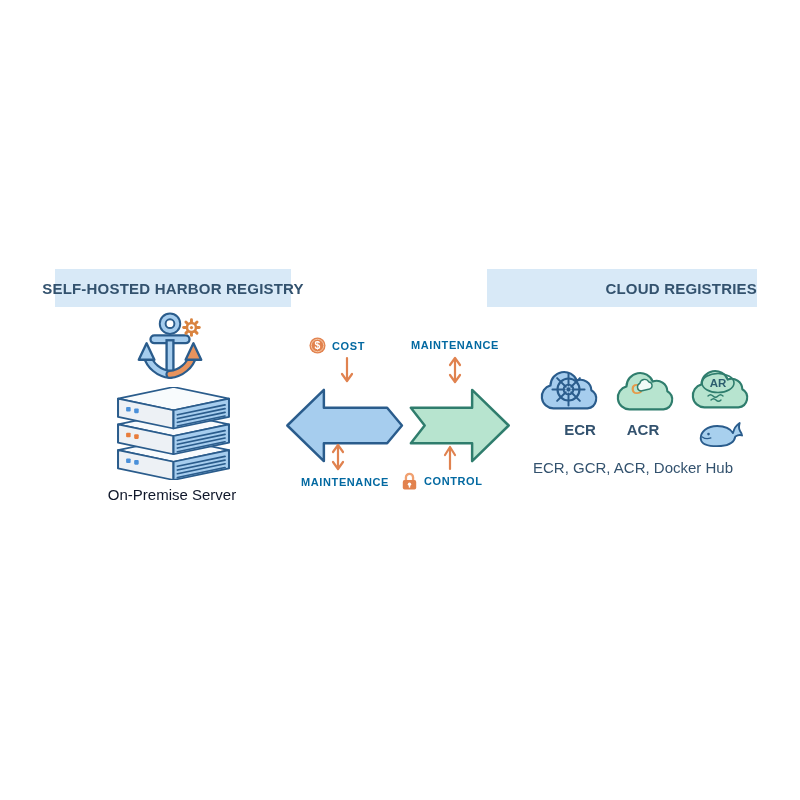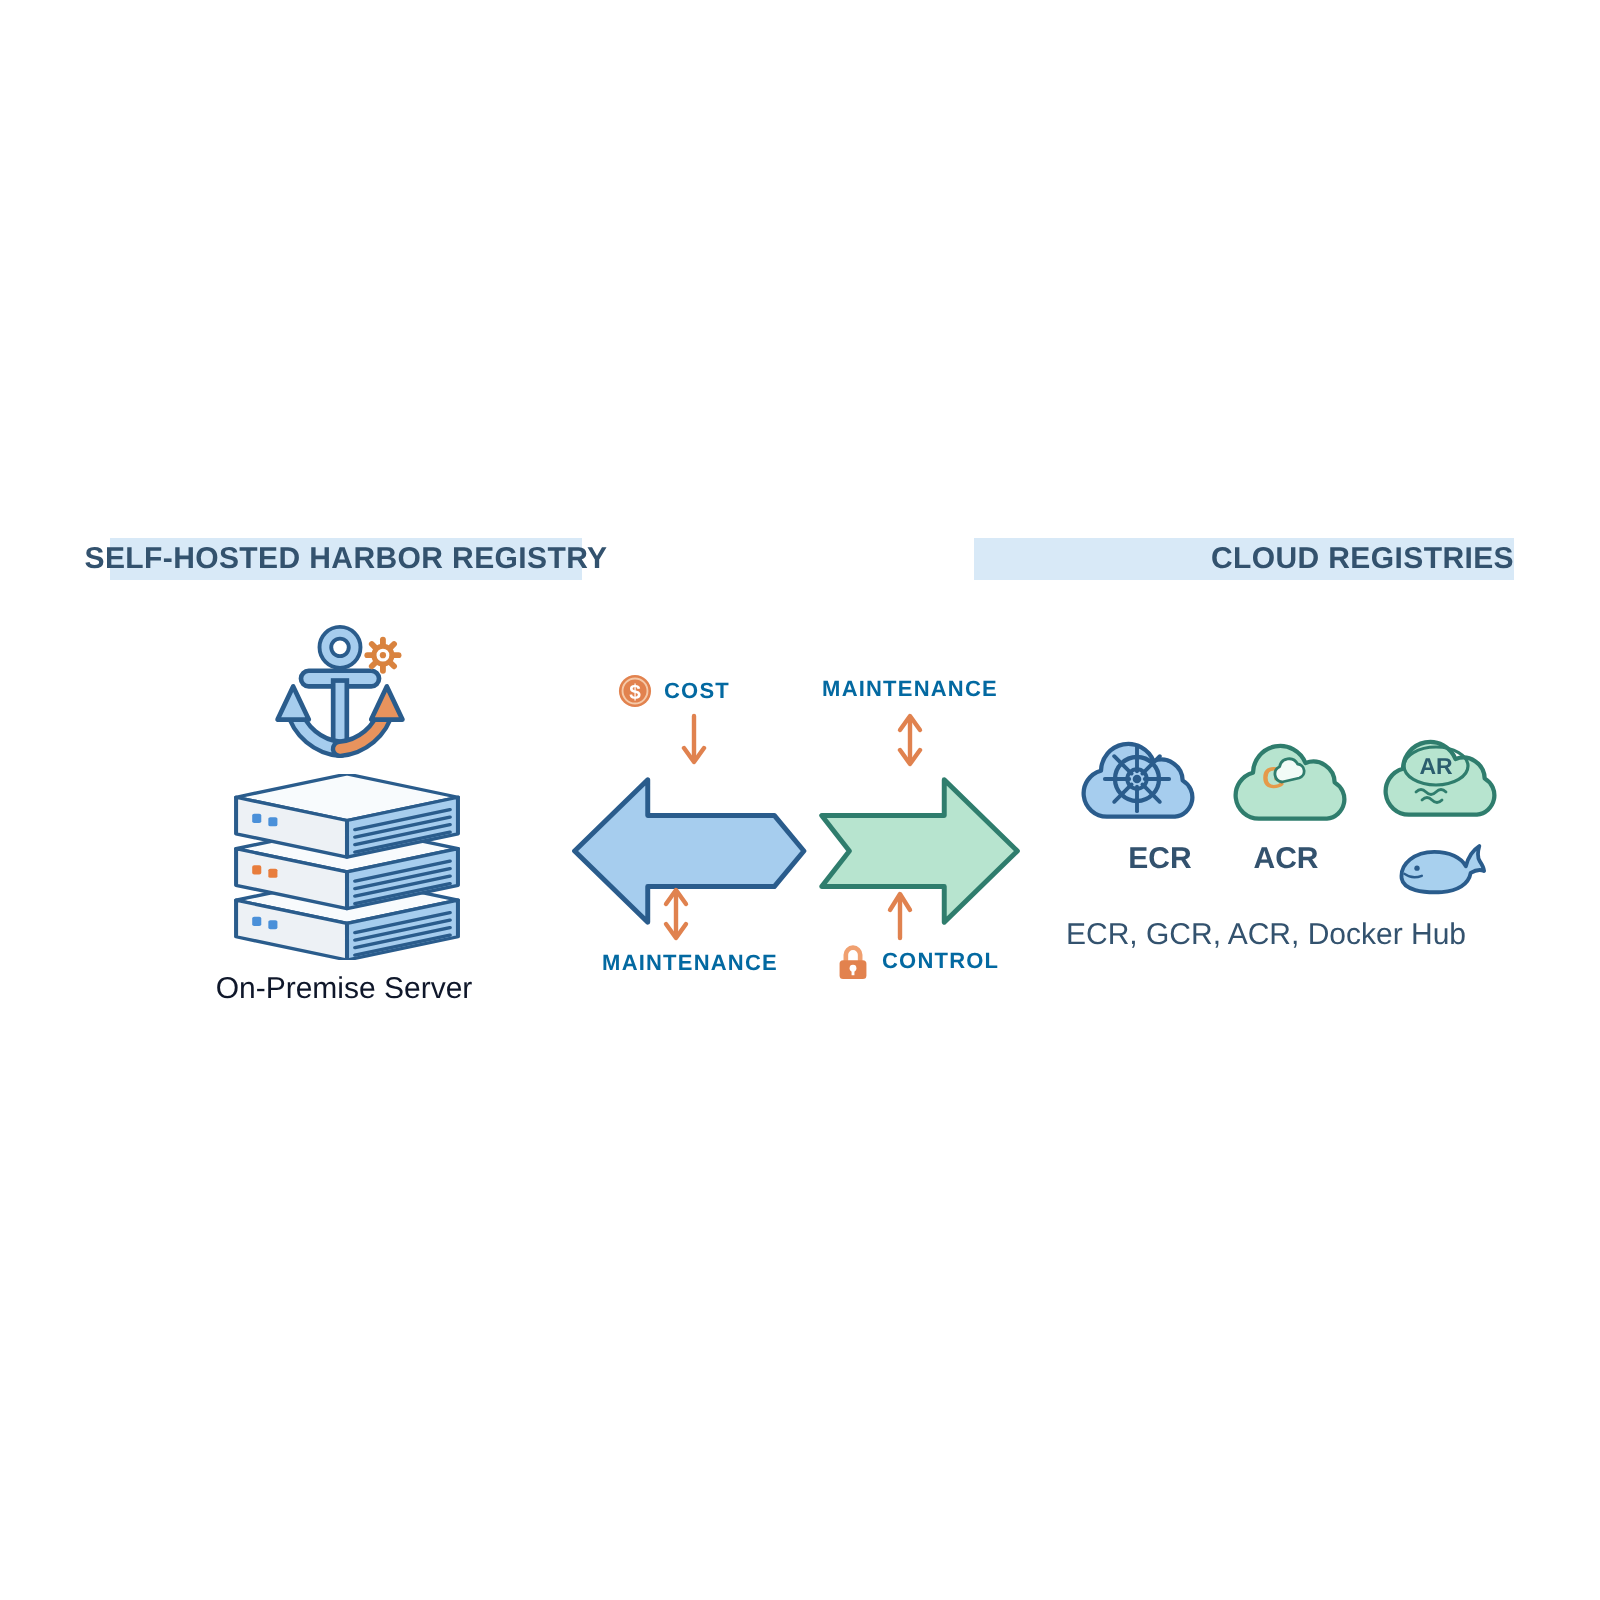--- a/index.html
+++ b/index.html
@@ -3,21 +3,21 @@
 <meta charset="utf-8">
 <style>
   html,body{margin:0;padding:0;}
   body{
     width:800px;height:800px;background:#ffffff;position:relative;overflow:hidden;
     font-family:"Liberation Sans", sans-serif;
   }
   .abs{position:absolute;}
   .hcenter{transform:translateX(-50%);}
   .header-bar{
-    background:#d8e9f7;height:21px;display:flex;align-items:center;justify-content:center;
+    background:#d8e9f7;height:38px;display:flex;align-items:center;justify-content:center;
     color:#33526e;font-size:15px;font-weight:600;letter-spacing:.2px;white-space:nowrap;
   }
   .caption-text{color:#33526e;font-size:15px;font-weight:500;white-space:nowrap;text-align:right;}
   .cloud-label{color:#33526e;font-size:15px;font-weight:600;white-space:nowrap;}
   .server-label{color:#0f172a;font-size:15px;font-weight:500;white-space:nowrap;}
   .orange-label{color:#0369a1;font-size:11px;font-weight:600;letter-spacing:.6px;white-space:nowrap;}
   .icon-row{display:flex;align-items:center;gap:6px;}
   svg{display:block;}
 </style>
 </head>
@@ -147,21 +147,21 @@
   </g>
 </svg>
 <div class="abs hcenter orange-label" style="left:345px;top:476px;">MAINTENANCE</div>
 
 <svg class="abs" style="left:443px;top:444px;" width="14" height="28" viewBox="0 0 14 28">
   <g fill="none" stroke="#e0824f" stroke-width="2.2" stroke-linecap="round" stroke-linejoin="round">
     <line x1="7" y1="4" x2="7" y2="25"></line>
       <polyline points="2,11 7,3 12,11"></polyline>
   </g>
 </svg>
-<div class="abs icon-row" style="left:418px;top:471px;">
+<div class="abs icon-row" style="left:401px;top:471px;">
   <svg width="17" height="20" viewBox="0 0 19 21">
     <path d="M5.5 10 V6.5 a4 4 0 0 1 8 0 V10" fill="none" stroke="#f0a070" stroke-width="2.6"></path>
     <rect x="2" y="9.5" width="15" height="10.5" rx="2" fill="#e2824e"></rect>
     <circle cx="9.5" cy="14" r="1.9" fill="#ffffff"></circle>
     <rect x="8.7" y="14.5" width="1.6" height="3.4" fill="#ffffff"></rect>
   </svg>
   <span class="orange-label">CONTROL</span>
 </div>
 
 <svg class="abs" style="left:533px;top:357px;" width="70" height="56" viewBox="4 -2 72 56">

